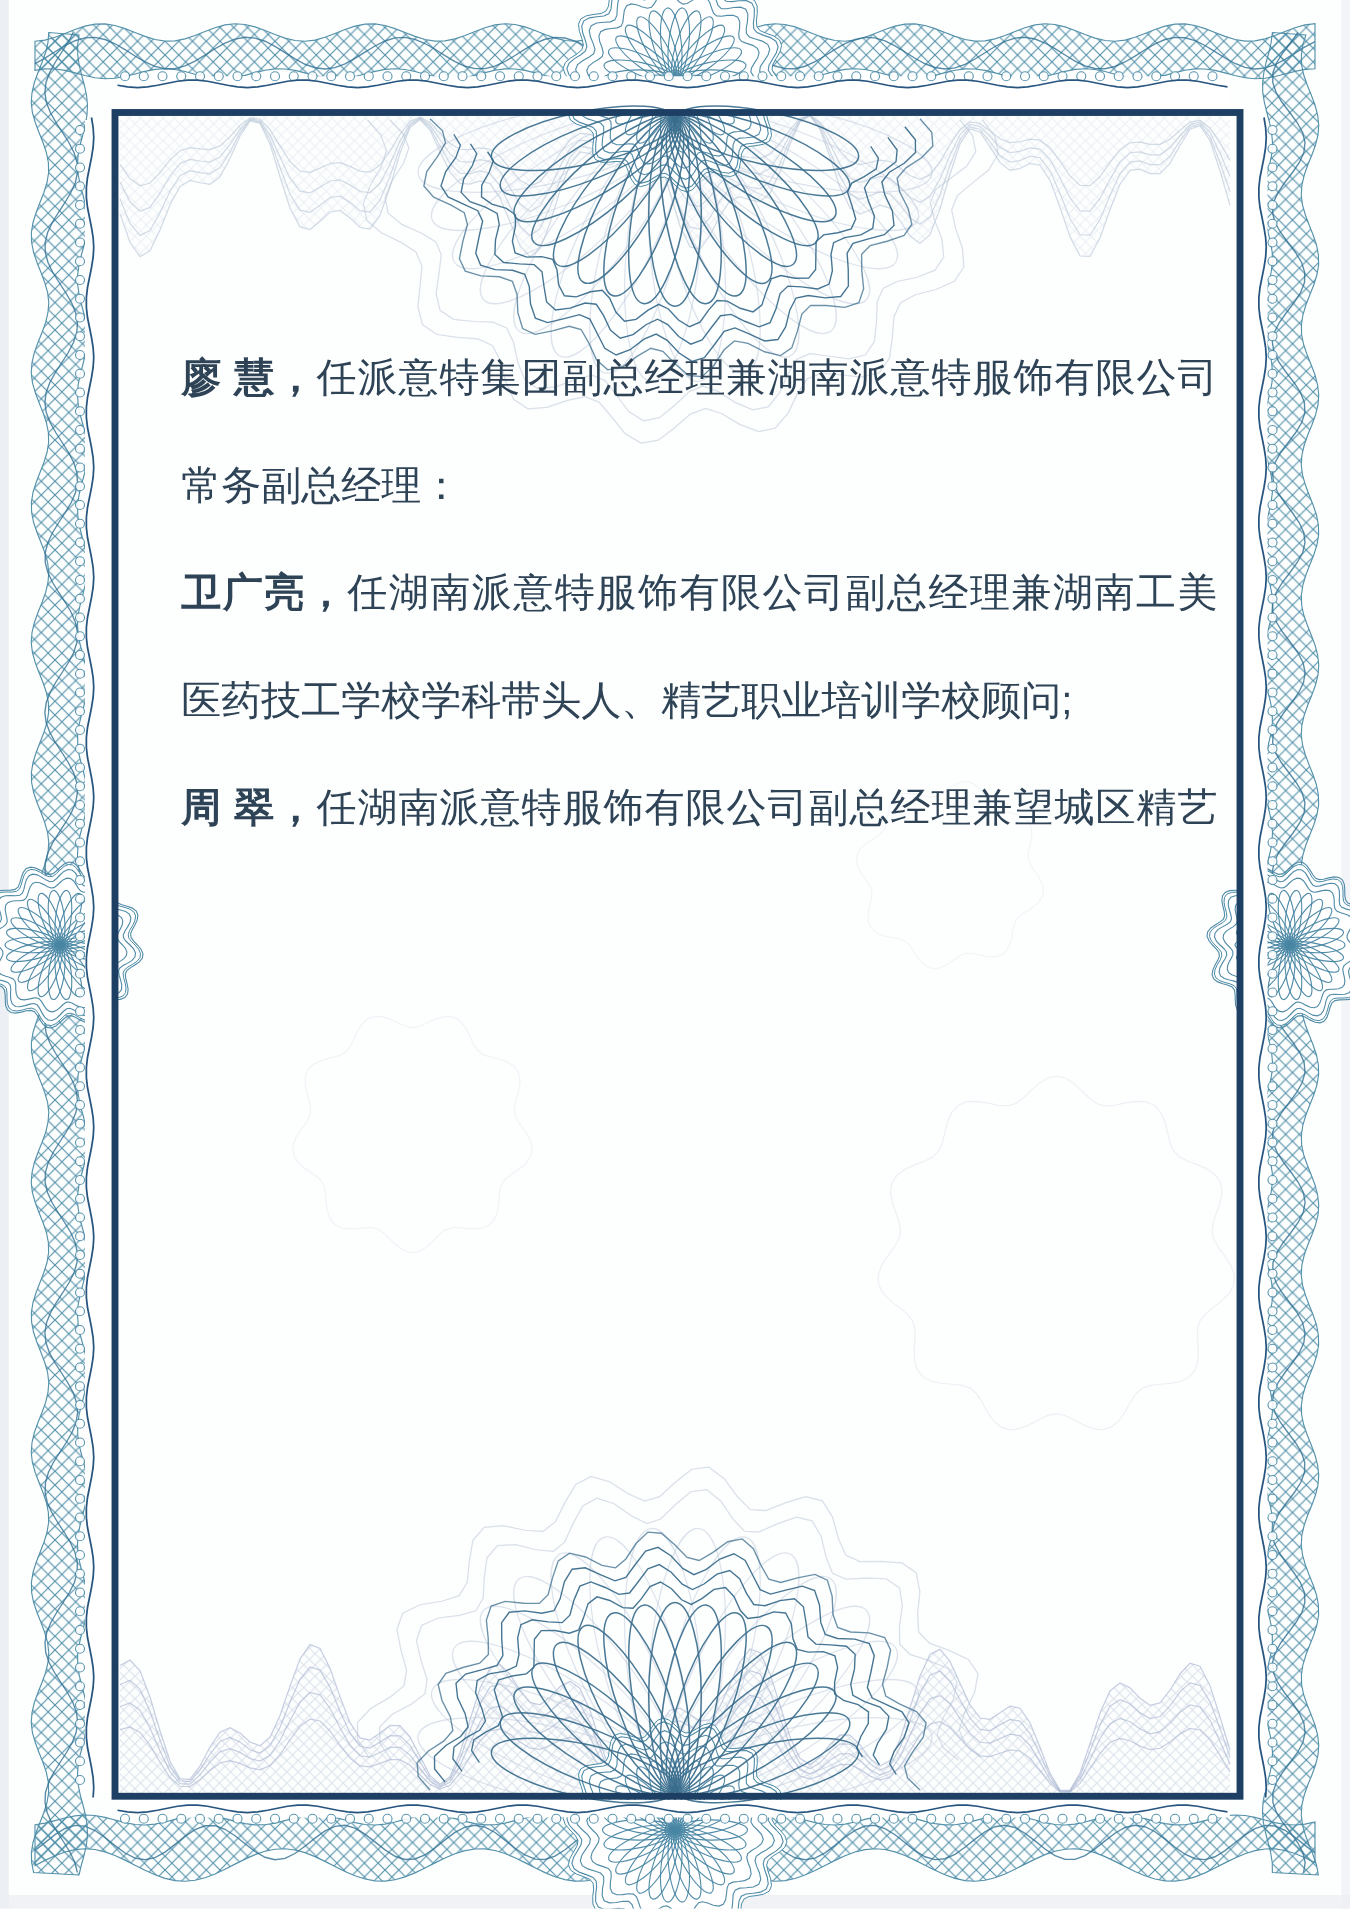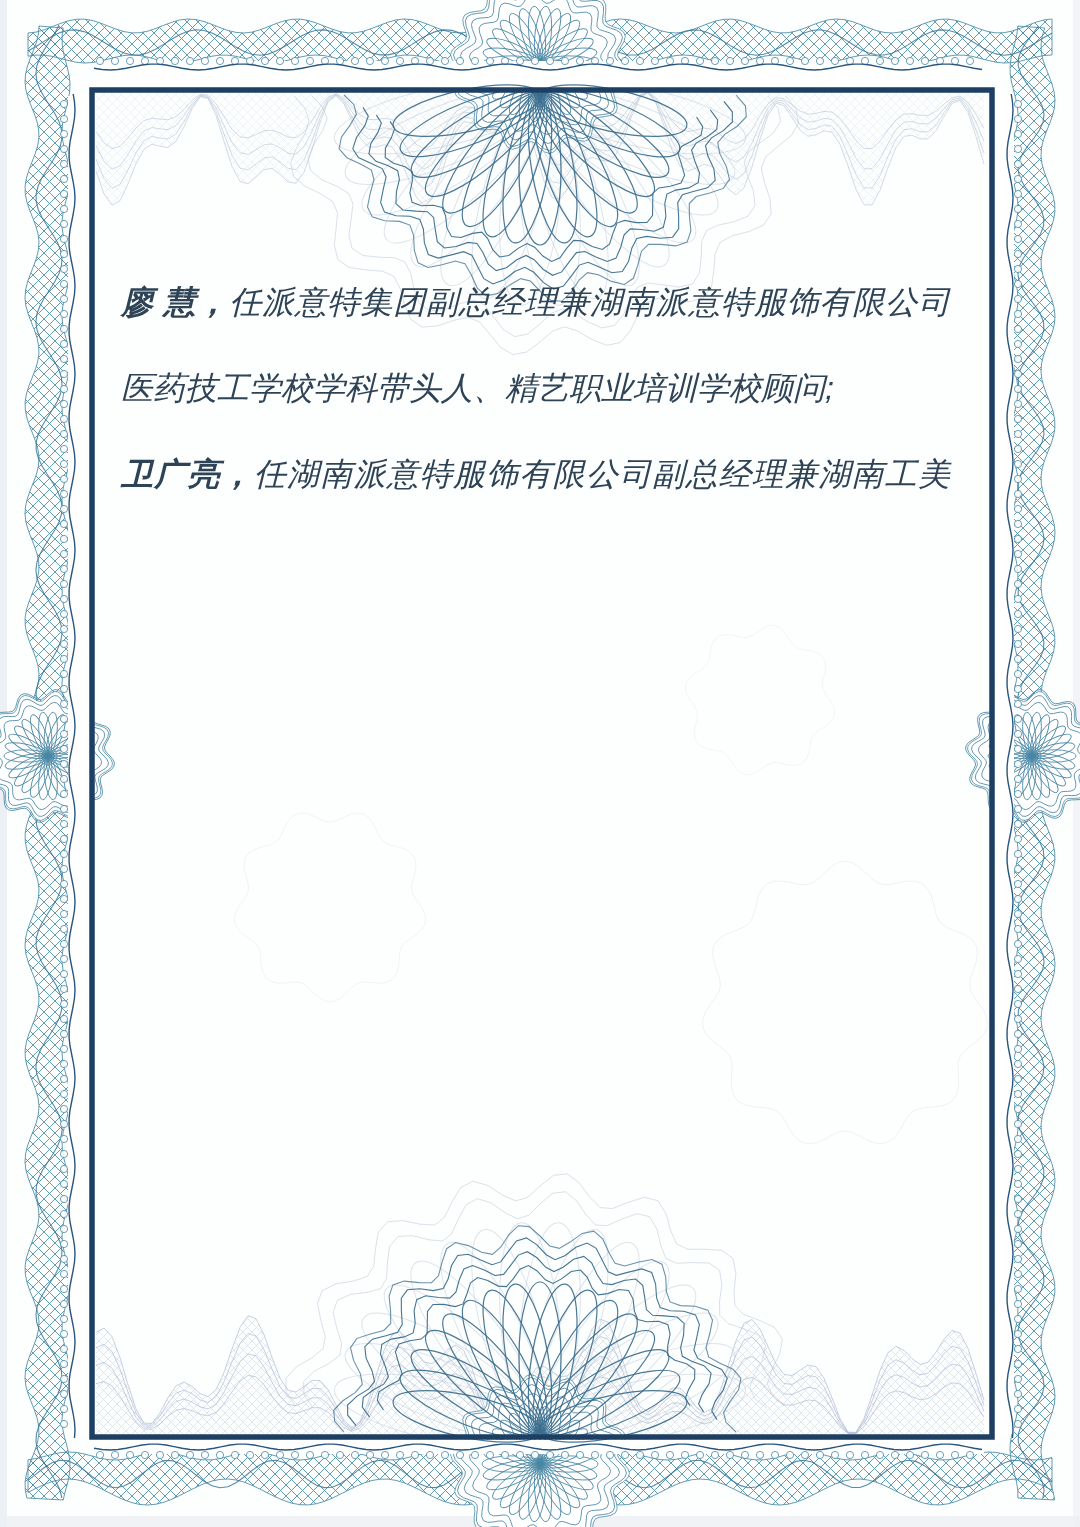--- a/index.html
+++ b/index.html
@@ -6,26 +6,25 @@
   .page{
     position:relative;
     width:1080px;height:1527px;
     margin:0 auto;
     background:#fdfefe;
     overflow:hidden;
     font-family:"Liberation Sans","DejaVu Sans",sans-serif;
   }
   .deco{position:absolute;left:0;top:0;width:1080px;height:1527px;pointer-events:none;}
   .textblock{
-    position:absolute;left:121px;top:259px;width:829px;
+    position:absolute;left:145px;top:259px;width:829px;
     color:#2e4356;
     font-size:32px;
     line-height:86px;
     font-weight:400;
-    font-style:italic;
   }
   .line{height:86px;overflow:visible;}
   .l1{text-align:justify;text-align-last:justify;white-space:nowrap;}
   .l2{text-align:left;white-space:nowrap;}
   .nm{font-weight:700;}
 </style>
 </head>
 <body>
 
 <div class="page">
@@ -585,31 +584,33 @@
         <path d="M356.1,1425.6L347.7,1415.2L347.6,1405.0L356.7,1396.4L368.5,1389.2L374.5,1381.4L372.1,1370.9L366.1,1358.2L364.8,1346.6L372.5,1339.2L385.9,1335.7L397.6,1332.3L402.3,1324.4L401.4,1311.5L401.3,1298.1L407.4,1289.8L419.7,1288.7L433.4,1290.6L443.2,1288.6L448.1,1279.1L451.5,1265.5L457.7,1255.4L468.2,1254.2L480.7,1259.9L492.0,1264.7L500.7,1261.9L508.2,1251.6L516.5,1240.9L526.4,1237.9L536.7,1244.6L546.2,1254.7L555.1,1259.7L564.8,1255.7L575.9,1247.2L587.1,1243.0L596.2,1248.3L602.4,1260.6L608.1,1271.7L616.4,1275.3L628.6,1272.1L641.9,1268.9L651.7,1272.5L655.6,1284.0L656.6,1297.9L660.2,1307.6L670.0,1310.8L683.9,1311.3L695.5,1314.9L699.4,1324.5L696.7,1337.8L693.9,1350.1L697.8,1358.4L709.2,1363.7L721.6,1369.5L727.2,1378.3L723.4,1389.7L715.3,1401.1L711.7,1410.9L717.0,1419.6" fill="none" stroke="#3b6e8d" stroke-width="1.1" opacity="0.95"></path>
         <path d="M344.0,1432.0L334.6,1421.2L333.7,1410.3L342.8,1400.8L355.2,1392.7L362.3,1384.4L360.3,1373.6L353.6,1360.4L350.5,1347.6L356.7,1338.6L370.3,1334.0L383.8,1330.5L390.7,1323.5L390.6,1311.0L389.1,1296.1L392.9,1284.9L404.1,1281.1L419.0,1282.6L431.5,1282.7L438.5,1275.8L442.0,1262.3L446.6,1248.7L455.6,1242.5L468.4,1245.6L481.6,1252.3L492.4,1254.3L500.7,1247.2L508.8,1234.8L518.3,1225.7L529.2,1226.6L540.0,1236.0L549.7,1246.0L559.3,1248.4L570.1,1242.1L582.2,1233.4L593.8,1231.1L602.7,1238.9L608.9,1252.5L615.1,1263.4L624.6,1266.0L638.0,1262.3L652.0,1259.5L661.9,1264.2L665.7,1276.8L666.4,1291.6L670.1,1301.9L680.4,1305.6L695.2,1306.3L707.8,1310.1L712.5,1320.0L709.7,1334.0L706.0,1347.4L708.6,1356.9L719.5,1363.1L733.1,1369.3L740.9,1378.2L738.6,1389.8L729.9,1401.9L723.6,1412.7L726.0,1422.3L736.0,1432.0" fill="none" stroke="#3b6e8d" stroke-width="1.1" opacity="0.75"></path>
       </g>
       <rect x="92" y="90" width="900" height="1347" fill="none" stroke="#1c3f63" stroke-width="5.5"></rect>
     </svg>
 
   <div class="textblock">
 
     <div>
       <div class="line l1"><span class="nm">廖 慧</span><span class="nm">，</span><span>任派意特集团副总经理兼湖南派意特服饰有限公司</span></div>
+      <div class="line l2">常务副总经理：</div>
     </div>
 
     <div>
     </div>
 
 
     <div>
     </div>
 
     <div>
+      <div class="line l1"><span class="nm">卫广亮</span><span class="nm">，</span><span>任湖南派意特服饰有限公司副总经理兼湖南工美</span></div>
       <div class="line l2">医药技工学校学科带头人、精艺职业培训学校顾问;</div>
-      <div class="line l1"><span class="nm">卫广亮</span><span class="nm">，</span><span>任湖南派意特服饰有限公司副总经理兼湖南工美</span></div>
     </div>
 
     <div>
+      <div class="line l1"><span class="nm">周 翠</span><span class="nm">，</span><span>任湖南派意特服饰有限公司副总经理兼望城区精艺</span></div>
     </div>
 
   </div>
 </div>
 
 </body></html>

